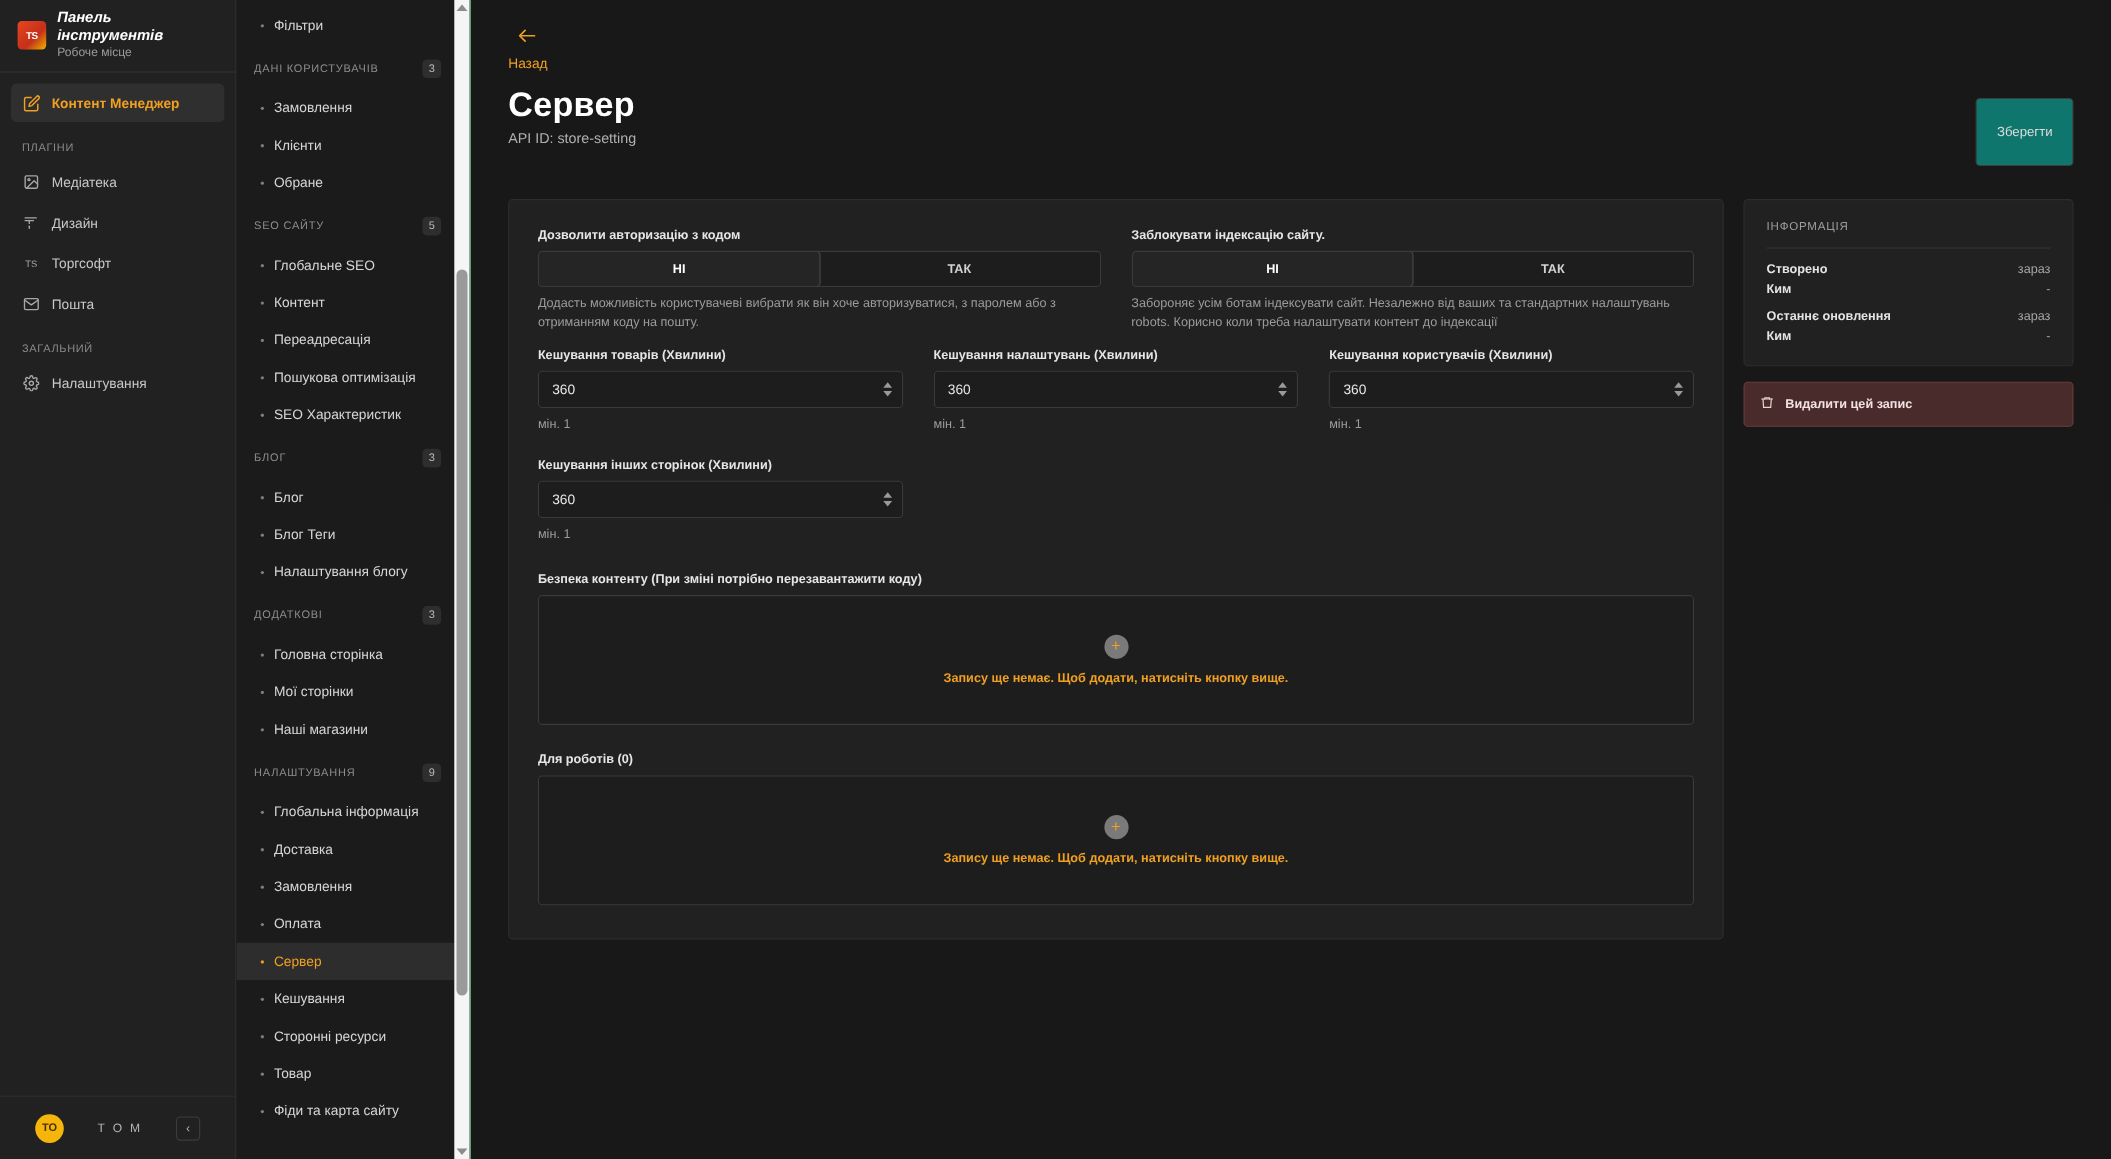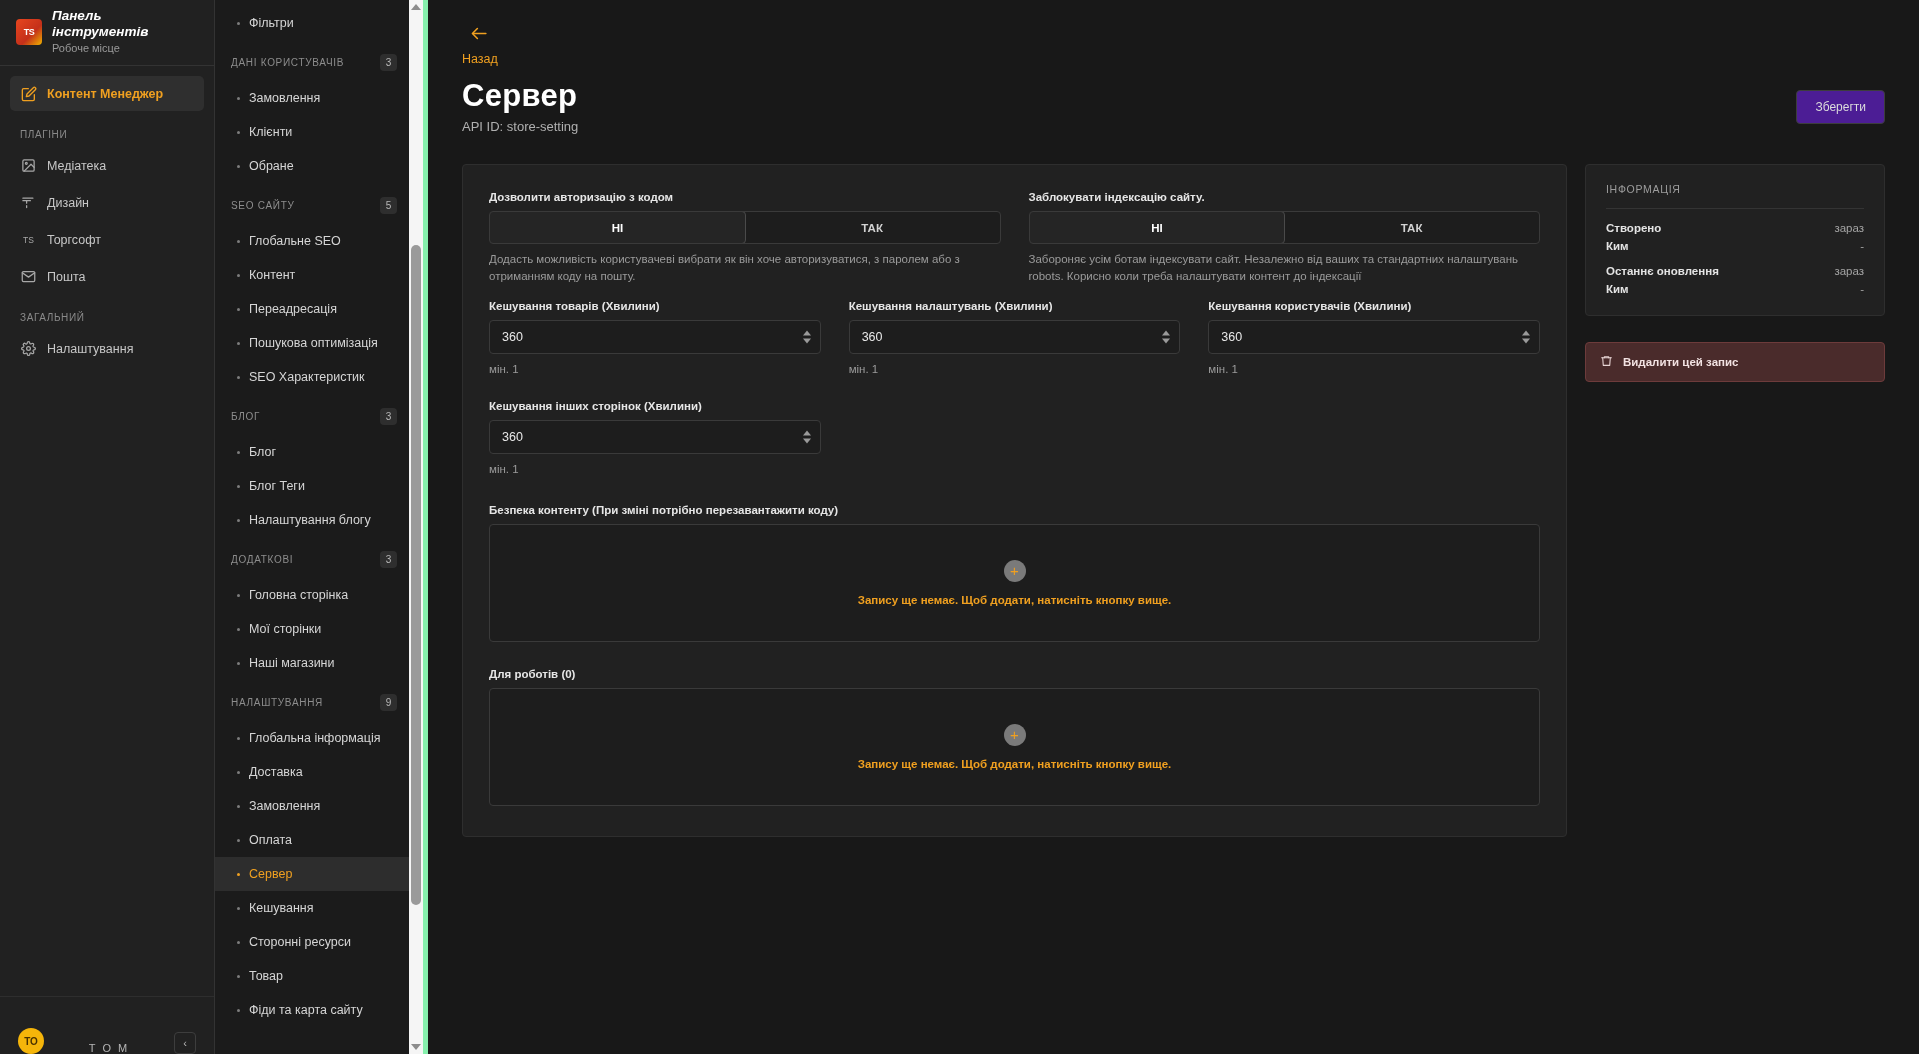--- a/index.html
+++ b/index.html
@@ -48,41 +48,41 @@
   }
   .nav-item.active { background: #2f2f2f; color: #f0a020; font-weight: bold; }
   .nav-item .ic { width: 17px; height: 17px; flex: 0 0 17px; display:flex; align-items:center; justify-content:center; }
   .nav-item .ic svg { display:block; }
   .nav-group-label {
     font-size: 10px; letter-spacing: .6px; color: #8a8a8a;
     text-transform: uppercase; padding: 16px 10px 8px 10px;
   }
   .sidebar-footer {
     border-top: 1px solid #2e2e2e;
-    height: 58px; display: flex; align-items: flex-end;
-    padding: 0 18px; gap: 10px;
+    height: 58px; display: flex; align-items: center;
+    padding: 0 32px; gap: 10px;
   }
   .avatar {
     width: 26px; height: 26px; border-radius: 50%;
     background: #f5b50a; color: #4a3200;
     font-size: 10px; font-weight: bold;
     display: flex; align-items: center; justify-content: center;
     flex: 0 0 26px;
   }
   .user-name { flex: 1; text-align: center; font-size: 11px; color: #b5b5b5; letter-spacing: 2px; }
   .collapse-btn {
     width: 22px; height: 22px; border: 1px solid #3d3d3d; border-radius: 4px;
     color: #b5b5b5; font-size: 11px; display:flex; align-items:center; justify-content:center;
     cursor: pointer; background: transparent;
   }
 
   
   .secondary-nav {
     width: 213px; flex: 0 0 213px; height: 1054px;
-    background: #1b1b1b; border-right: 5px solid #86efac;
+    background: #1b1b1b; border-right: 1px solid #86efac;
     position: relative; overflow: hidden;
   }
   .secondary-scroll {
     position: absolute; inset: 0 10px 0 0;
     padding: 6px 0 20px 0;
   }
   .sec-section-head {
     display: flex; align-items: center; justify-content: space-between;
     padding: 14px 16px 10px 16px;
   }
@@ -137,22 +137,22 @@
     padding: 26px 34px 0 34px;
   }
   .back-link {
     display: inline-flex; align-items: center; gap: 9px;
     color: #f0a020; font-size: 12.5px; cursor: pointer; margin-bottom: 12px; flex-direction: column;
   }
   .page-head { display: flex; align-items: flex-start; justify-content: space-between; }
   .page-title { font-size: 31px; font-weight: bold; color: #fff; letter-spacing: .3px; }
   .page-apiid { font-size: 13px; color: #b0b0b0; margin-top: 5px; }
   .save-btn {
-    background: #4c1d95; border: 1px solid #3d3d3d; border-radius: 4px;
-    color: #dcdcdc; font-size: 12px; padding: 9px 18px; cursor: pointer;
+    background: #0f766e; border: 1px solid #3d3d3d; border-radius: 4px;
+    color: #dcdcdc; font-size: 12px; padding: 23px 18px; cursor: pointer;
     font-family: inherit; margin-top: 12px;
   }
 
   .content-row { display: flex; gap: 18px; margin-top: 30px; align-items: flex-start; }
 
   .form-card {
     flex: 1; background: #212121; border: 1px solid #2e2e2e; border-radius: 4px;
     padding: 26px 26px 30px 26px;
   }
   .field-label {
@@ -218,21 +218,21 @@
     text-transform: uppercase; padding-bottom: 13px; border-bottom: 1px solid #343434;
   }
   .info-row {
     display: flex; justify-content: space-between; align-items: baseline;
     margin-top: 13px;
   }
   .info-row.tight { margin-top: 6px; }
   .info-k { font-size: 11.5px; font-weight: bold; color: #e4e4e4; }
   .info-v { font-size: 11.5px; color: #a4a4a4; }
   .delete-btn {
-    margin-top: 26px; width: 100%;
+    margin-top: 14px; width: 100%;
     background: #4a2b2b; border: 1px solid #6d3b3b; border-radius: 4px;
     color: #f2e2e2; font-size: 11.5px; font-weight: bold;
     padding: 11px 14px; display: flex; align-items: center; gap: 10px;
     cursor: pointer; font-family: inherit;
   }
 </style>
 </head>
 <body>
 
 <div class="app">

